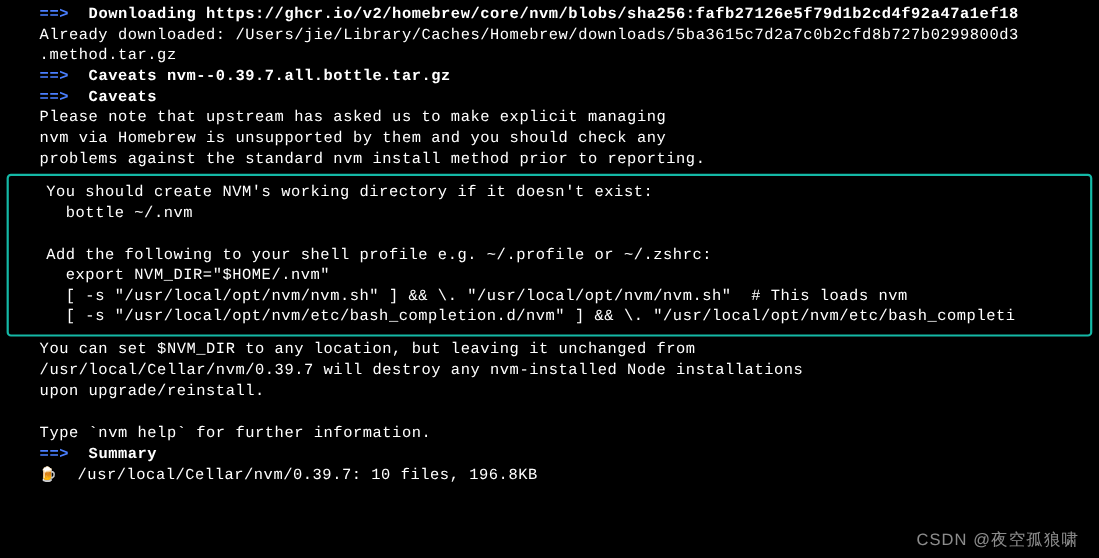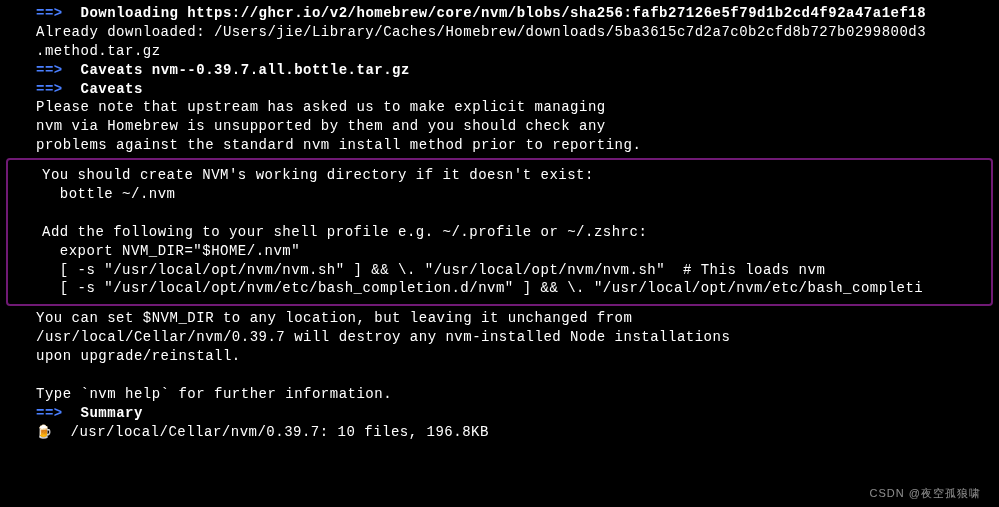--- a/index.html
+++ b/index.html
@@ -13,32 +13,32 @@
       height: 507px;
       overflow: hidden;
       padding: 4px 6px;
       letter-spacing: 0.5px;
       position: relative;
     }
     .line { white-space: pre; margin-left: 30px; }
     .arrow { color: #4a7fff; }
     .bold { font-weight: bold; }
     .boxed {
-      border: 2px solid #701a75;
+      border: 2px solid #14b8a6;
       border-radius: 4px;
       padding: 6px 4px;
       margin: 3px 0;
     }
     .watermark {
       position: absolute;
       bottom: 6px;
       right: 18px;
       color: rgba(255,255,255,0.55);
       font-family: sans-serif;
-      font-size: 11px;
+      font-size: 15px;
       letter-spacing: 1px;
     }
     .beer { font-size: 13px; }
   </style>
 </head>
 <body>
 
 <div class="line"><span class="arrow bold">==&gt;</span>  <span class="bold">Downloading https://ghcr.io/v2/homebrew/core/nvm/blobs/sha256:fafb27126e5f79d1b2cd4f92a47a1ef18</span></div>
 <div class="line">Already downloaded: /Users/jie/Library/Caches/Homebrew/downloads/5ba3615c7d2a7c0b2cfd8b727b0299800d3</div>
 <div class="line">.method.tar.gz</div>

